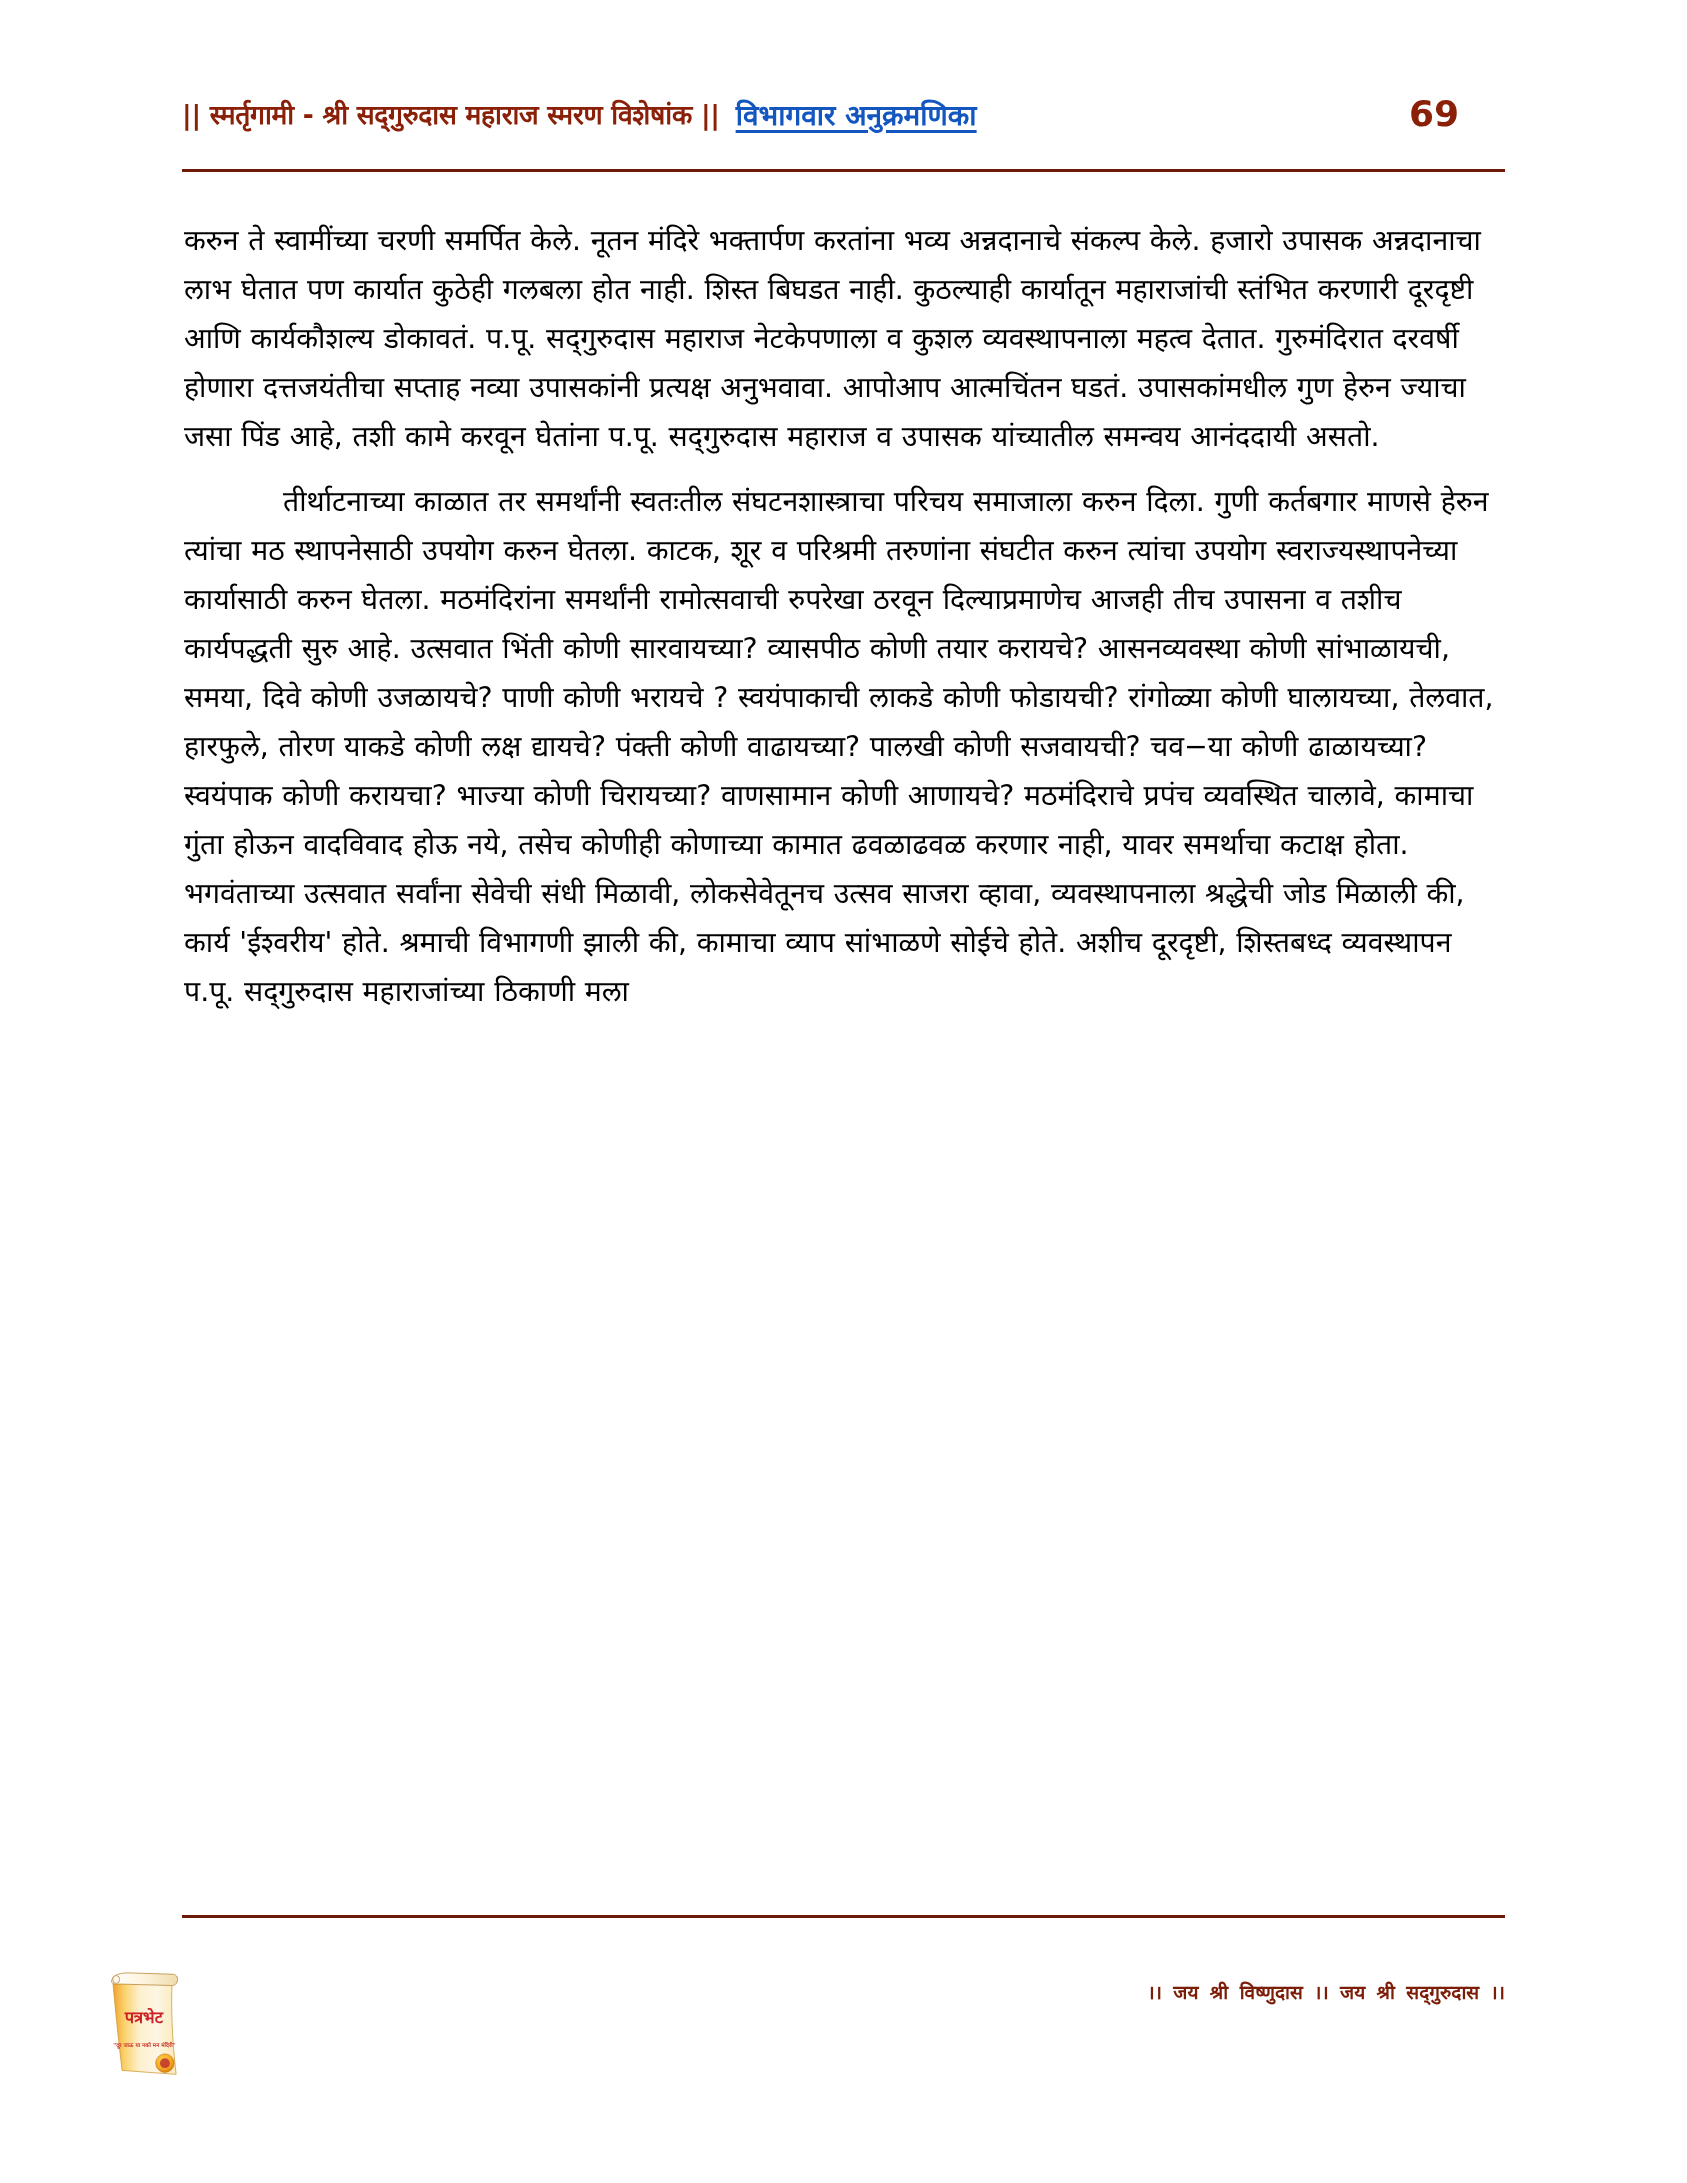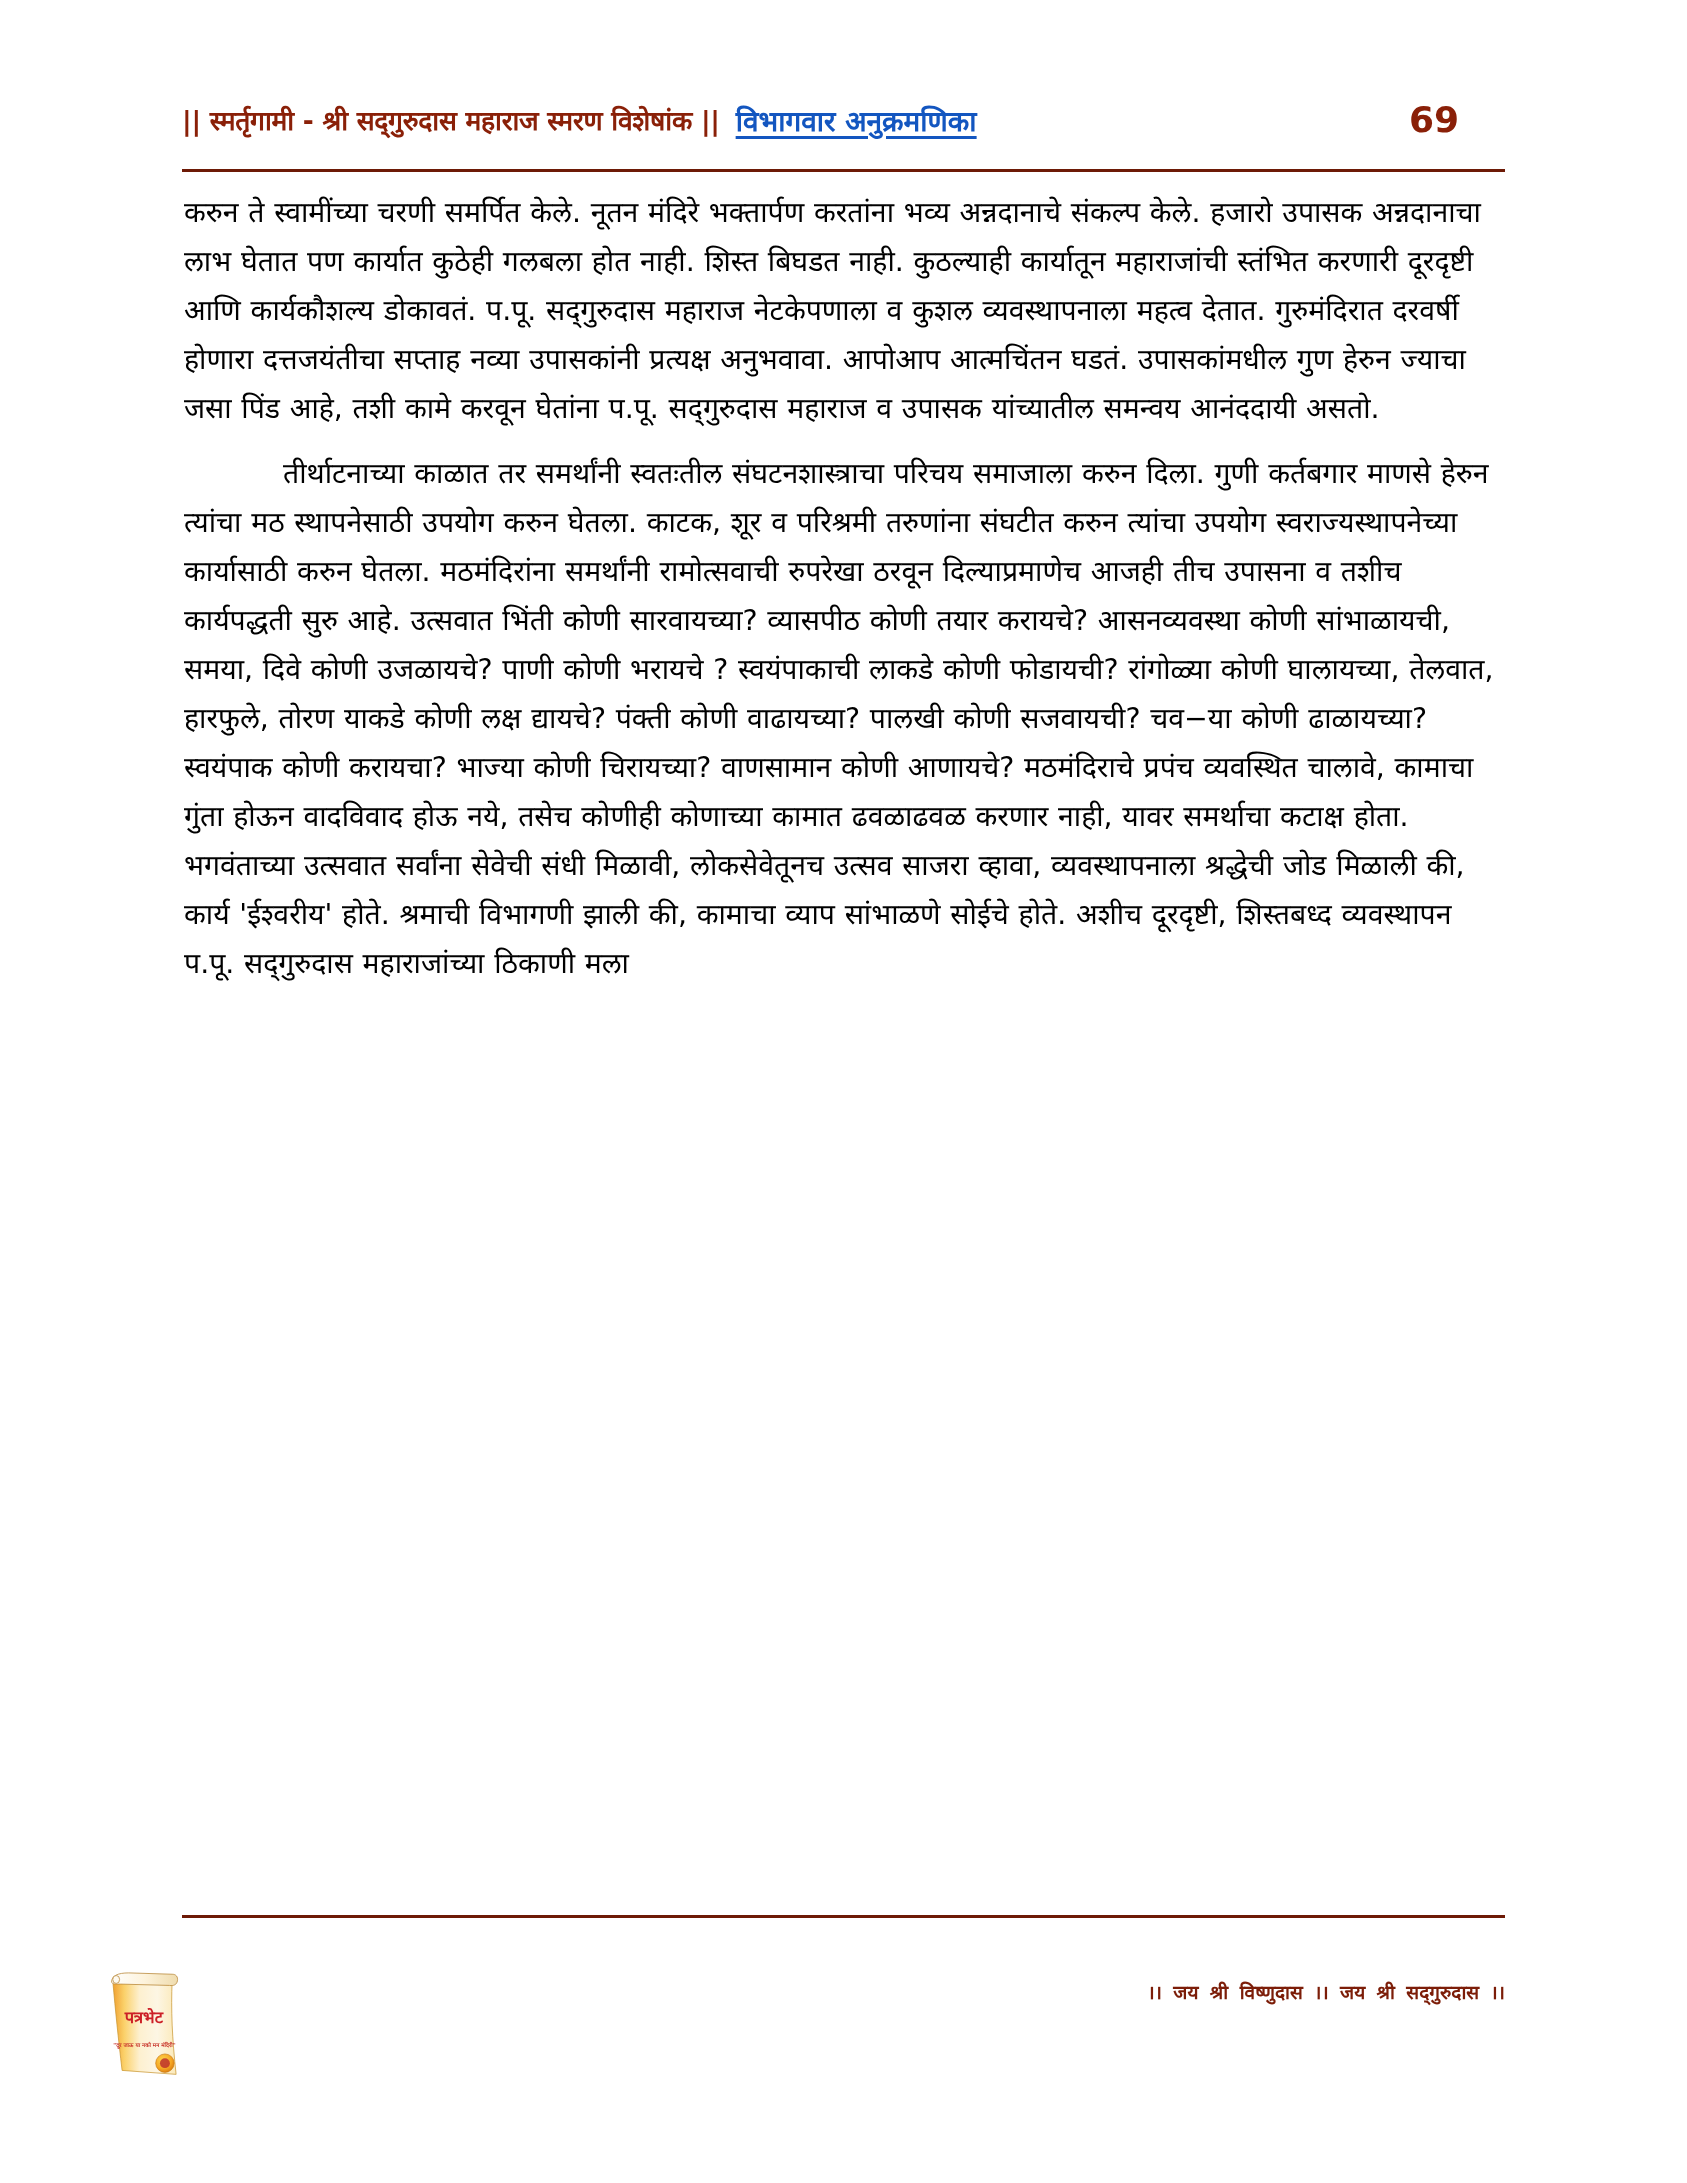--- a/index.html
+++ b/index.html
@@ -17,21 +17,21 @@
     box-sizing: border-box;
     font-family: "Liberation Serif", "DejaVu Serif", serif;
     overflow: hidden;
   }
 
   
   .header {
     position: absolute;
     left: 182px;
     right: 182px;
-    top: 93px;
+    top: 87px;
     height: 53px;
     display: flex;
     align-items: center;
     text-align: center;
   }
 
   .header-title {
     color: #8a2008;
     font-size: 26.5px;
     font-weight: bold;
@@ -71,21 +71,21 @@
     height: 3.3px;
     background: #6d1a06;
   }
   .rule-top    { top: 169px; }
   .rule-bottom { top: 1915px; }
 
   
   .content {
     position: absolute;
     left: 184px;
-    top: 188px;
+    top: 216px;
     width: 1320px;
   }
 
   .para {
     margin: 0;
     color: #000000;
     font-family: "DejaVu Sans", "Liberation Sans", sans-serif;
     font-size: 28.4px;
     line-height: 49px;
     text-align: left;

